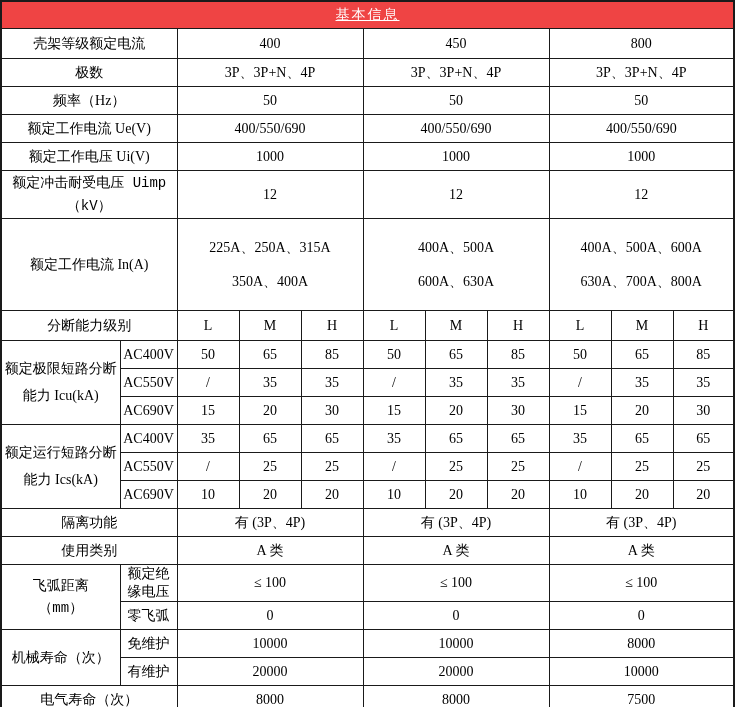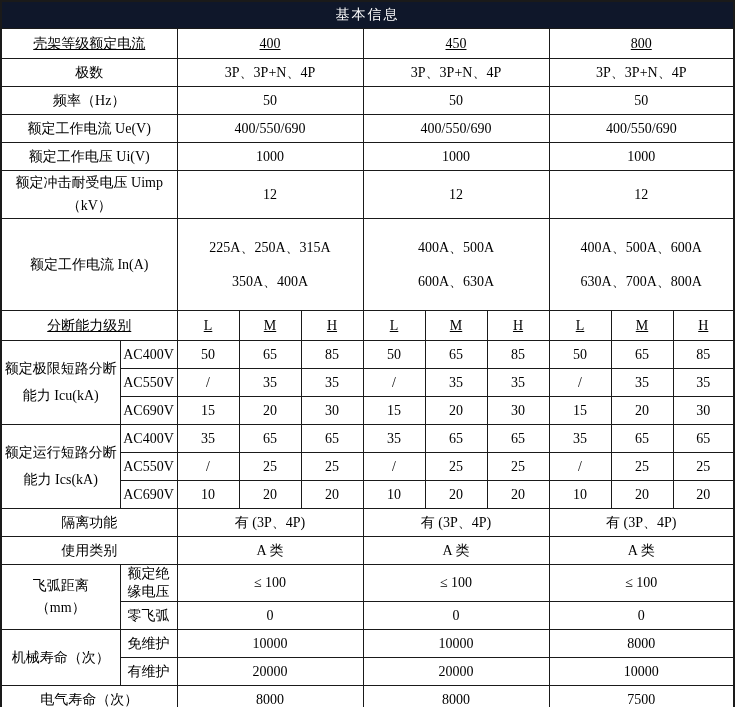--- a/index.html
+++ b/index.html
@@ -17,34 +17,35 @@
   table.spec td, table.spec th {
     border: 1px solid #1a1a1a;
     text-align: center;
     vertical-align: middle;
     font-size: 14px;
     font-weight: normal;
     padding: 0 2px;
     overflow: hidden;
   }
   th.title {
-    background: #0f172a;
+    background: #ef4444;
     color: #ffffff;
     font-size: 16px;
     font-weight: bold;
     height: 26px;
     letter-spacing: 2px;
+    text-decoration: underline;
   }
   tr.h28 { height: 28px; }
-  tr.h30 { height: 30px; text-decoration: underline; }
+  tr.h30 { height: 30px; }
   tr.h48 { height: 48px; }
   tr.h92 { height: 92px; }
   tr.h29 { height: 29px; }
   td.lbl { }
-  .two-line div { line-height: 1.6; }
+  .two-line div { line-height: 1.6; font-family: Liberation Mono, monospace; }
   .in-cell div { line-height: 2.4; }
   .wrap-lbl { line-height: 1.9; }
 </style>
 </head>
 <body>
 
 <table class="spec">
   <colgroup>
     <col style="width:119px">
       <col style="width:57px">

